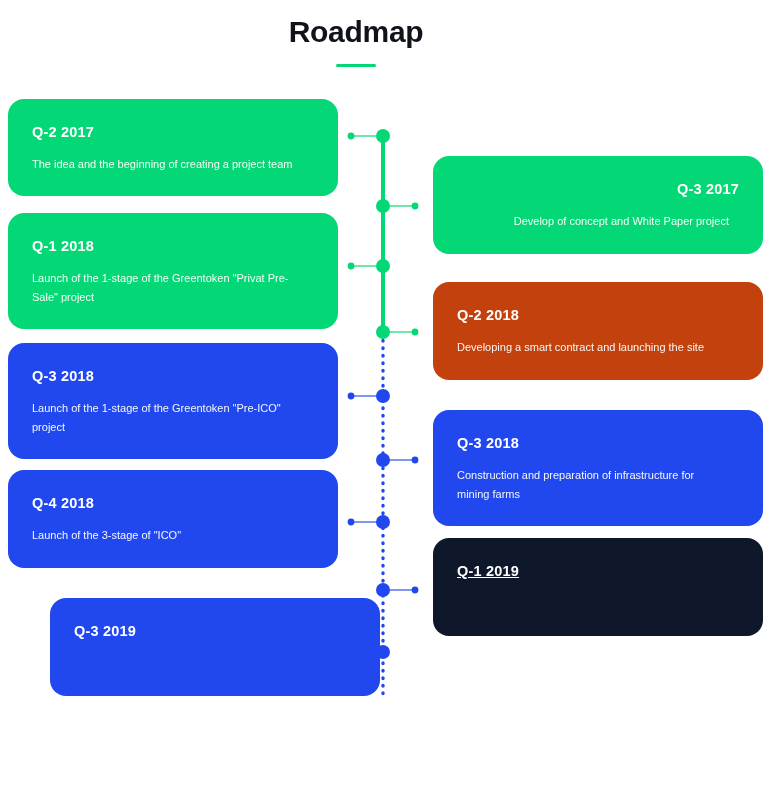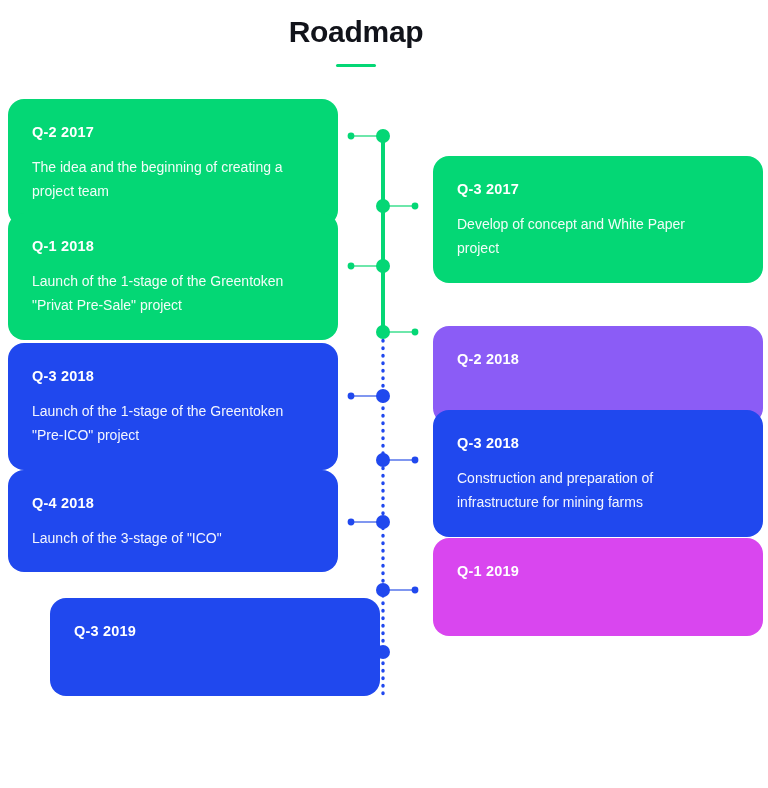--- a/index.html
+++ b/index.html
@@ -68,21 +68,21 @@
     color: #ffffff;
   }
   .card .card-period {
     font-size: 14.5px;
     font-weight: bold;
     letter-spacing: 0.2px;
     margin: 0 0 14px 0;
     line-height: 1.1;
   }
   .card .card-desc {
-    font-size: 14px;
+    font-size: 11px;
     line-height: 1.75;
     margin: 0;
     color: rgba(255,255,255,0.95);
     max-width: 272px;
   }
 </style>
 </head>
 <body>
 
 <div id="header">
@@ -137,27 +137,28 @@
     </div>
     <div class="card" style="top: 470px; min-height: 98px; background: rgb(32, 72, 238);">
       <div class="card-period">Q-4 2018</div>
       <div class="card-desc">Launch of the 3-stage of "ICO"</div>
     </div>
     <div class="card" style="top: 598px; min-height: 98px; background: rgb(32, 72, 238); margin-left: 42px;">
       <div class="card-period">Q-3 2019</div>
     </div>
   </div>
 <div class="col" id="col-right">
-    <div class="card" style="top: 156px; min-height: 98px; background: rgb(4, 215, 117);">
+    <div class="card" style="top: 156px; min-height: 98px; background: rgb(4, 215, 117); text-align: right;">
       <div class="card-period">Q-3 2017</div>
       <div class="card-desc">Develop of concept and White Paper project</div>
     </div>
-    <div class="card" style="top: 282px; min-height: 98px; background: #8b5cf6; margin-top: 44px;">
+    <div class="card" style="top: 282px; min-height: 98px; background: #c2410c;">
       <div class="card-period">Q-2 2018</div>
+      <div class="card-desc">Developing a smart contract and launching the site</div>
     </div>
     <div class="card" style="top: 410px; min-height: 100px; background: rgb(32, 72, 238);">
       <div class="card-period">Q-3 2018</div>
       <div class="card-desc">Construction and preparation of infrastructure for mining farms</div>
     </div>
-    <div class="card" style="top: 538px; min-height: 98px; background: #d946ef;">
+    <div class="card" style="top: 538px; min-height: 98px; background: #0f172a; text-decoration: underline;">
       <div class="card-period">Q-1 2019</div>
     </div>
   </div>
 
 </body></html>

